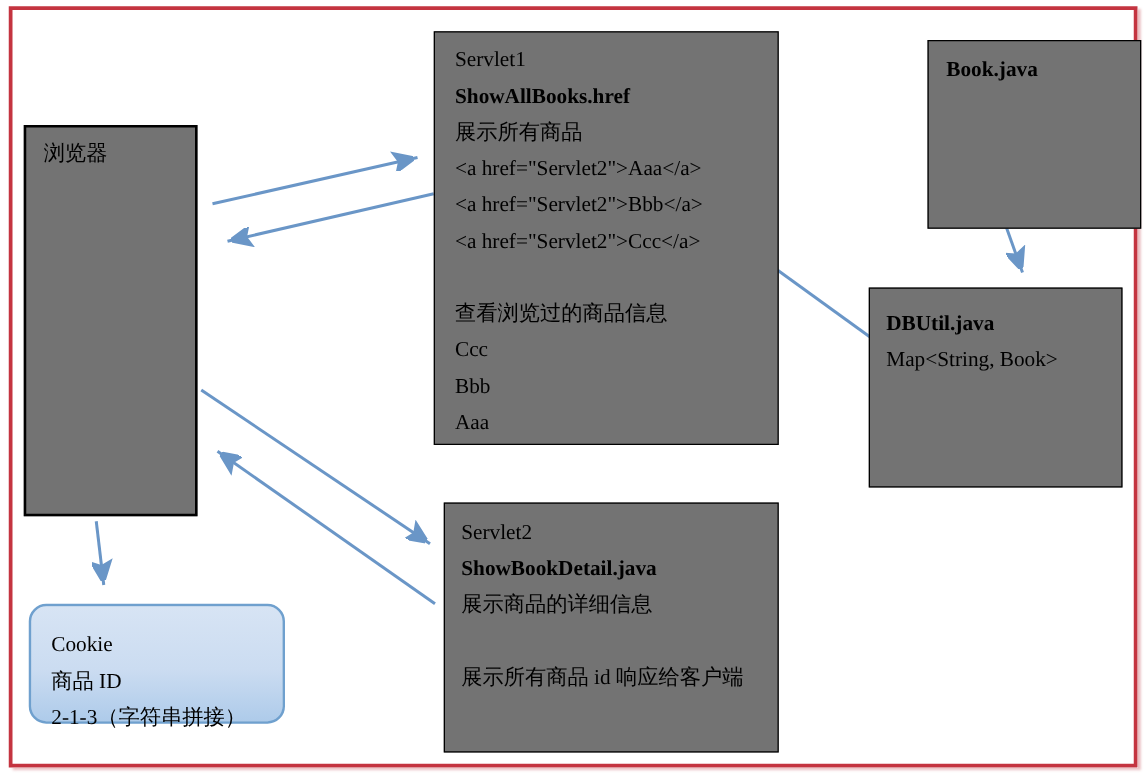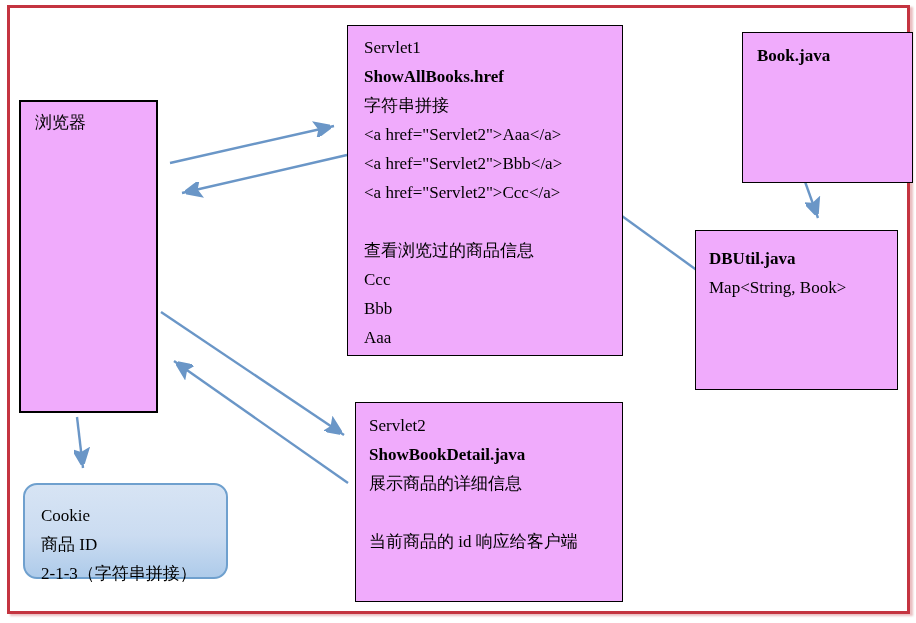--- a/index.html
+++ b/index.html
@@ -20,21 +20,21 @@
   }
   .stage{position:absolute;left:0;top:0;width:916px;height:623px;}
   .frame{
     position:absolute;left:7px;top:5px;width:903px;height:609px;
     border:3px solid var(--frame,#C43440);
     box-shadow:3px 2px 2px rgba(208,110,118,0.45);
   }
   .box{
     position:absolute;
     border:1.5px solid var(--box-border,#000);
-    background:#f0abfc;
+    background:#737373;
     line-height:29px;
     font-family:Liberation Serif, serif;
   }
   .box .line{white-space:nowrap;}
   .bold{font-weight:bold;}
   .spacer{height:29px;}
 
   .browser-box{left:19px;top:100px;width:139px;height:313px;border-width:2px;padding:6px 0 5px 14px;}
   .servlet1-box{left:347px;top:25px;width:276px;height:331px;padding:7px 0 0 16px;}
   .book-box{left:698px;top:32px;width:171px;height:151px;padding:8px 0 0 14px;margin-left:44px;}
@@ -76,21 +76,21 @@
     <line x1="709" y1="279" x2="492" y2="122" marker-end="url(#ah)"></line>
   </svg>
 
   <div class="box browser-box">
     <div class="line">浏览器</div>
   </div>
 
   <div class="box servlet1-box">
     <div class="line">Servlet1</div>
     <div class="line bold">ShowAllBooks.href</div>
-    <div class="line">字符串拼接</div>
+    <div class="line">展示所有商品</div>
     <div class="line">&lt;a href="Servlet2"&gt;Aaa&lt;/a&gt;</div>
     <div class="line">&lt;a href="Servlet2"&gt;Bbb&lt;/a&gt;</div>
     <div class="line">&lt;a href="Servlet2"&gt;Ccc&lt;/a&gt;</div>
     <div class="line spacer"></div>
     <div class="line">查看浏览过的商品信息</div>
     <div class="line">Ccc</div>
     <div class="line">Bbb</div>
     <div class="line">Aaa</div>
   </div>
 
@@ -101,21 +101,21 @@
   <div class="box dbutil-box">
     <div class="line bold">DBUtil.java</div>
     <div class="line">Map&lt;String, Book&gt;</div>
   </div>
 
   <div class="box servlet2-box">
     <div class="line">Servlet2</div>
     <div class="line bold">ShowBookDetail.java</div>
     <div class="line">展示商品的详细信息</div>
     <div class="line spacer"></div>
-    <div class="line">当前商品的 id 响应给客户端</div>
+    <div class="line">展示所有商品 id 响应给客户端</div>
   </div>
 
   <div class="cookie-box">
     <div class="line">Cookie</div>
     <div class="line">商品 ID</div>
     <div class="line">2-1-3（字符串拼接）</div>
   </div>
 
 </div>
 

